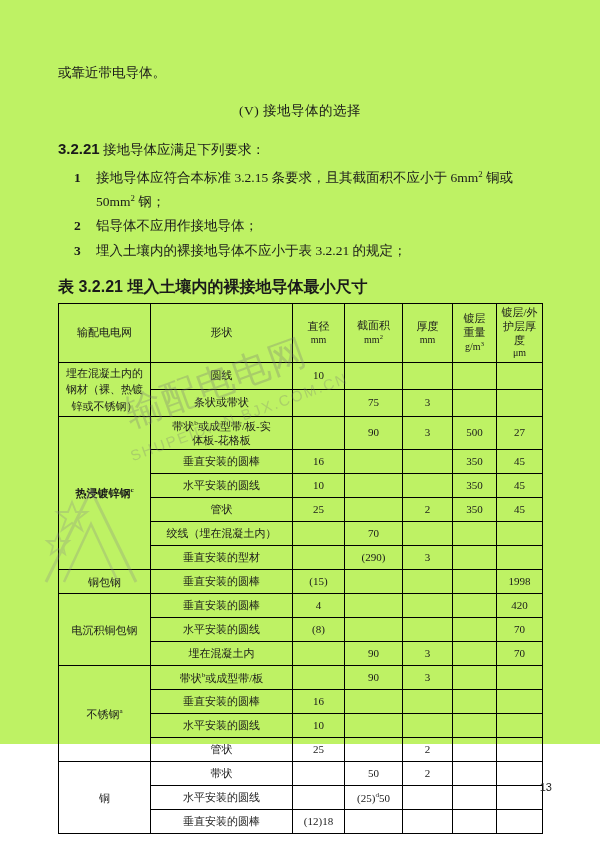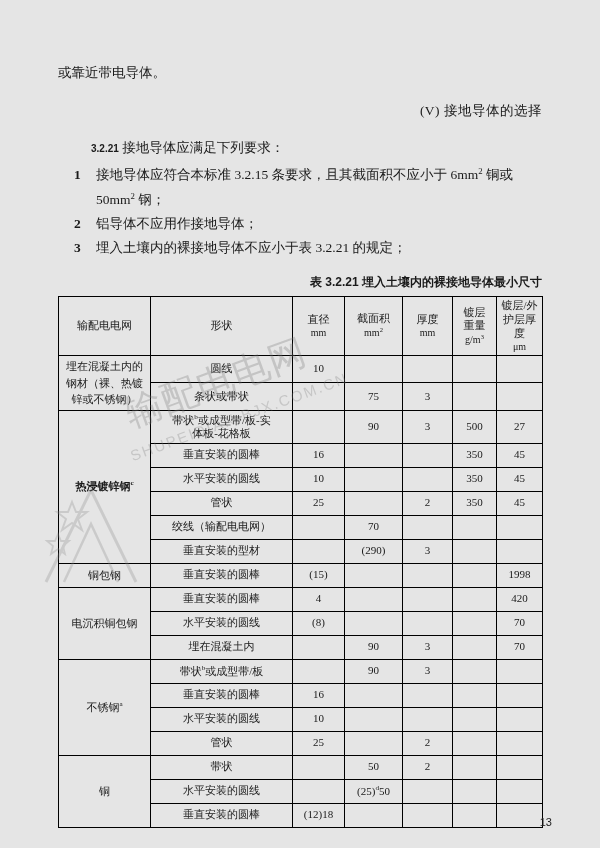--- a/index.html
+++ b/index.html
@@ -12,68 +12,67 @@
     background: #ffffff;
     font-family: "Liberation Serif", serif;
     color: #1a1a1a;
     position: relative;
     overflow: hidden;
   }
   .page {
     position: absolute;
     left: 0; top: 0;
     width: 600px;
-    height: 848px;
-    background: #e5e5e5;
+    height: 744px;
+    background: #bef264;
   }
   .content {
     position: absolute;
     left: 58px;
     top: 62px;
     width: 484px;
   }
   .para-intro {
     font-size: 13.5px;
     line-height: 1.6;
     margin-bottom: 18px;
   }
   .section-title {
-    text-align: right;
+    text-align: center;
     font-size: 13.5px;
     margin: 14px 0 16px 0;
     letter-spacing: 0.5px;
   }
   .clause {
     font-size: 13.5px;
     line-height: 1.75;
     margin-bottom: 4px;
   }
   .clause-no {
     font-weight: bold;
     font-family: "Liberation Sans", sans-serif;
-    font-size: 10px;
-    margin-left: 33px;
+    font-size: 15px;
   }
   .item-row {
     display: flex;
     font-size: 13.5px;
     line-height: 1.8;
     margin-left: 16px;
   }
   .item-num {
     font-weight: bold;
     width: 22px;
     flex: 0 0 22px;
   }
   .item-text { flex: 1 1 auto; }
   sup { font-size: 0.65em; vertical-align: super; }
 
   .table-caption {
-    text-align: right;
-    font-size: 12px;
+    text-align: left;
+    font-size: 16px;
     margin: 14px 0 5px 0;
     font-weight: bold;
     font-family: "Liberation Sans", sans-serif;
   }
 
   table.spec {
     border-collapse: collapse;
     width: 484px;
     table-layout: fixed;
     font-size: 11px;
@@ -100,21 +99,21 @@
   .col-thick { width: 50px; }
   .col-weight { width: 44px; }
   .col-coat { width: 46px; }
 
   .mat-cell { font-size: 11px; line-height: 1.5; }
   .unit { display: block; font-size: 10px; }
 
   .page-number {
     position: absolute;
     right: 48px;
-    top: 816px;
+    top: 781px;
     font-size: 11px;
     font-family: "Liberation Sans", sans-serif;
     color: #222;
   }
 
   
   .watermark {
     position: absolute;
     left: 0; top: 0;
     width: 600px; height: 848px;
@@ -255,21 +254,21 @@
         </tr>
         <tr>
           <td>管状</td>
           <td>25</td>
           <td></td>
           <td>2</td>
           <td>350</td>
           <td>45</td>
         </tr>
         <tr>
-          <td>绞线（输配电电网）</td>
+          <td>绞线（埋在混凝土内）</td>
           <td></td>
           <td>70</td>
           <td></td>
           <td></td>
           <td></td>
         </tr>
         <tr>
           <td>垂直安装的型材</td>
           <td></td>
           <td>(290)</td>

